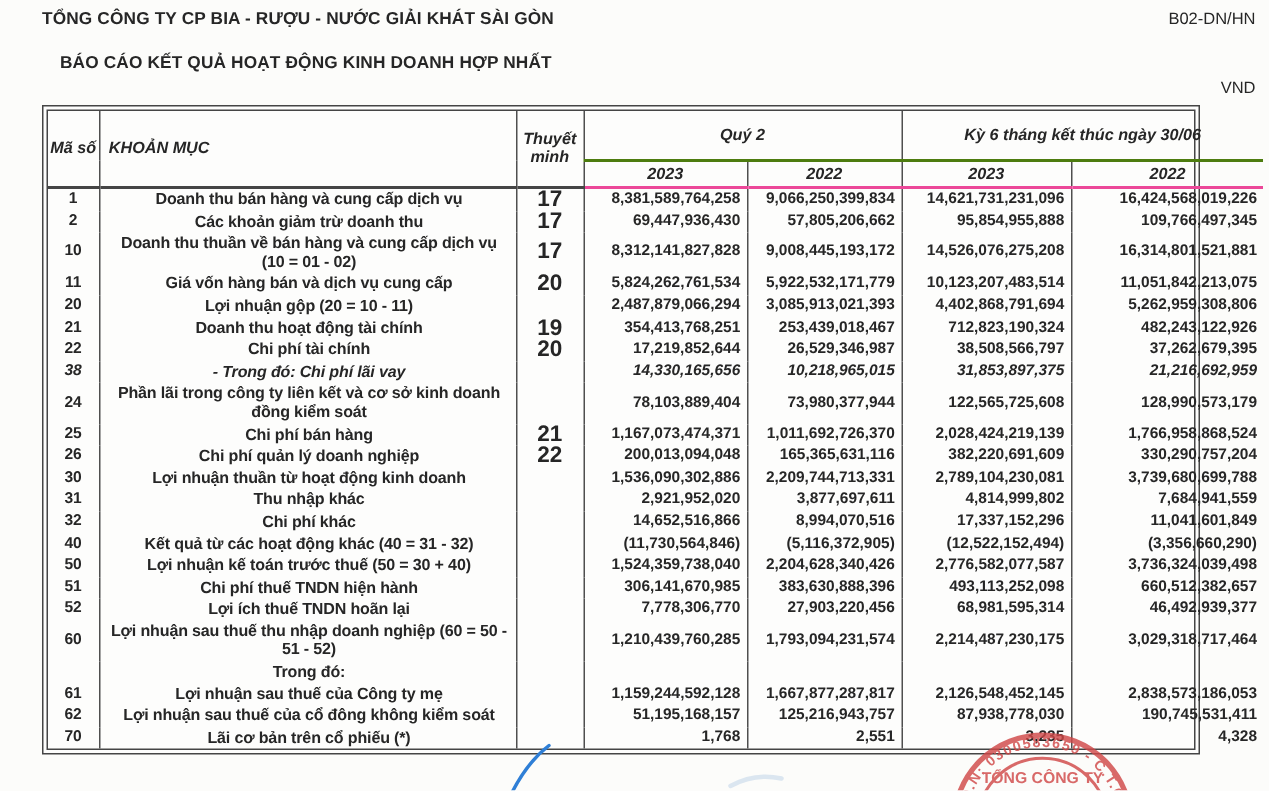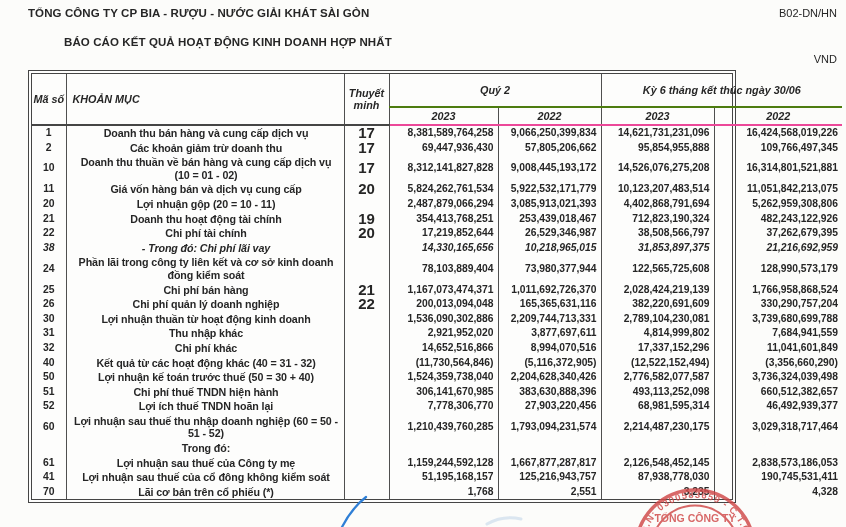--- a/index.html
+++ b/index.html
@@ -6,25 +6,25 @@
   html,body { width:846px; height:527px; }
   body {
     position:relative; overflow:hidden;
     background:#fcfcfa;
     font-family:"Liberation Sans","DejaVu Sans",sans-serif;
     color:#262626;
   }
   .hdr-line { position:absolute; white-space:nowrap; }
   #company    { left:28px; top:7px;  font-weight:700; font-size:11.5px; letter-spacing:.1px; }
   #form-code  { right:9px; top:7px;  font-size:11px; }
-  #report-title { left:44px; top:36px; font-weight:700; font-size:11.5px; letter-spacing:.1px;padding-left:20px; }
+  #report-title { left:20px; top:36px; font-weight:700; font-size:11.5px; letter-spacing:.1px;padding-left:20px; }
   #currency   { right:9px; top:53px; font-size:11px; }
 
   .table-wrap {
-    position:absolute; left:28px; top:70px; width:708px;
+    position:absolute; left:28px; top:70px; width:772px;
     border:4px double #454545; background:#fdfdfc;
   }
   table { width:100%; border-collapse:collapse; table-layout:fixed; }
   th, td { overflow:hidden; }
   thead th {
     font-style:italic; font-weight:700; font-size:10.8px;
     text-align:center; vertical-align:middle; line-height:12px;
     border-left:1px solid #4f4f4f;
   }
   thead tr:first-child { height:33px; }
@@ -286,21 +286,21 @@
           <td class="code no-l">61</td>
           <td class="label">Lợi nhuận sau thuế của Công ty mẹ</td>
           <td class="note"></td>
           <td class="num">1,159,244,592,128</td>
           <td class="num">1,667,877,287,817</td>
           <td class="num">2,126,548,452,145</td>
           <td class="num">2,838,573,186,053</td>
         </tr>
 
         <tr>
-          <td class="code no-l">41</td>
+          <td class="code no-l">62</td>
           <td class="label">Lợi nhuận sau thuế của cổ đông không kiểm soát</td>
           <td class="note"></td>
           <td class="num">51,195,168,157</td>
           <td class="num">125,216,943,757</td>
           <td class="num">87,938,778,030</td>
           <td class="num">190,745,531,411</td>
         </tr>
 
         <tr>
           <td class="code no-l">70</td>

